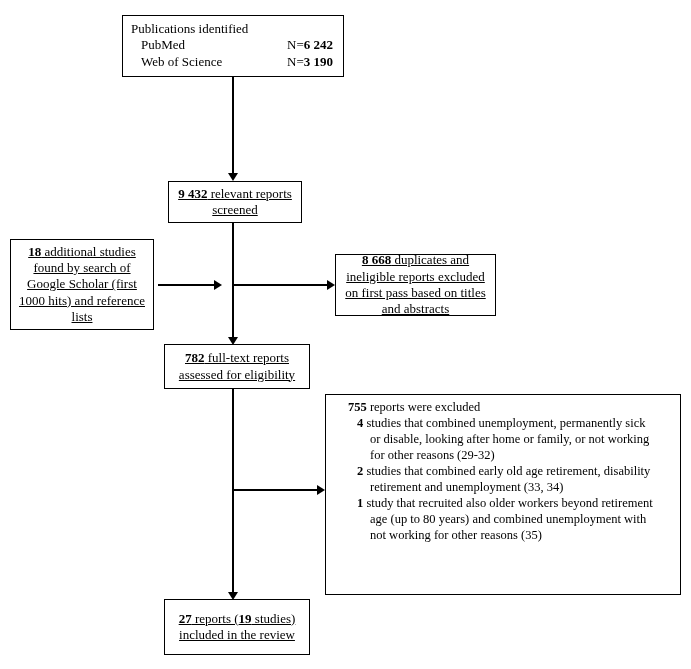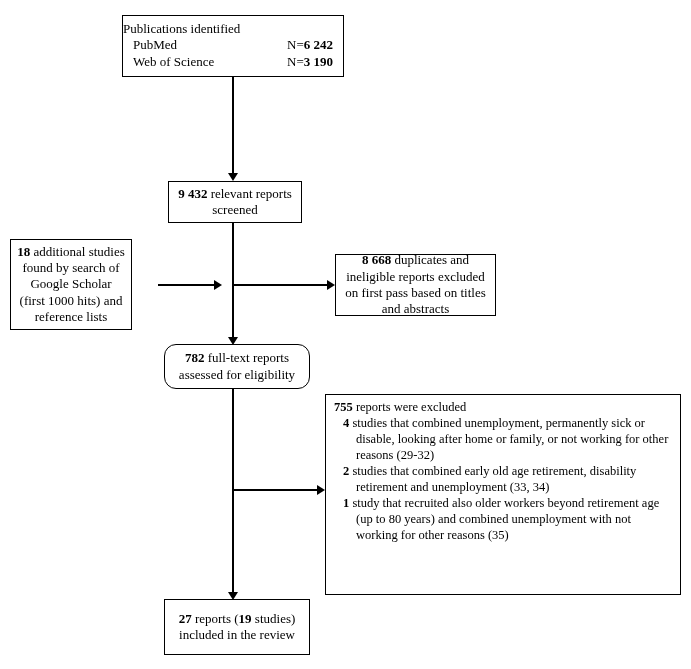--- a/index.html
+++ b/index.html
@@ -19,24 +19,25 @@
     font-size: 13px;
     line-height: 1.26;
     box-sizing: border-box;
   }
   .txt-center {
     display: flex;
     align-items: center;
     justify-content: center;
     text-align: center;
     padding: 3px 6px;
+    text-decoration: underline;
   }
   .b { font-weight: bold; }
   .id-row { display: flex; justify-content: space-between; padding-left: 10px; font-family: Liberation Serif, serif; }
-  .excl-box { padding: 4px 8px; font-size: 12.5px; line-height: 1.28; }
+  .excl-box { padding: 4px 22px; font-size: 12.5px; line-height: 1.28; }
   .excl-item { padding-left: 22px; text-indent: -13px; }
   .excl-sub { padding-left: 9px; }
   .vline { position: absolute; width: 1.5px; background: #000000; }
   .hline { position: absolute; height: 1.5px; background: #000000; }
   .ah-down {
     position: absolute; width: 0; height: 0;
     border-left: 5px solid transparent;
     border-right: 5px solid transparent;
     border-top: 8px solid #000000;
   }
@@ -45,21 +46,21 @@
     border-top: 5px solid transparent;
     border-bottom: 5px solid transparent;
     border-left: 8px solid #000000;
   }
 </style>
 </head>
 <body>
 
 <div class="canvas">
 
-  <div class="box" style="left:122px; top:15px; width:222px; height:62px; padding:5px 10px 5px 0;">
+  <div class="box" style="left:122px; top:15px; width:222px; height:62px; padding:5px 10px 5px 8px;">
     <div>Publications identified</div>
     <div class="id-row">
       <span>PubMed</span>
       <span><span>N=</span><span class="b">6 242</span></span>
     </div>
     <div class="id-row">
       <span>Web of Science</span>
       <span><span>N=</span><span class="b">3 190</span></span>
     </div>
   </div>
@@ -67,35 +68,35 @@
   <div class="vline" style="left:232px; top:77px; height:97px;"></div>
   <div class="ah-down" style="left:228px; top:173px;"></div>
 
   <div class="box txt-center" style="left:168px; top:181px; width:134px; height:42px;">
     <div><span class="b">9 432</span><span> relevant reports screened</span></div>
   </div>
 
   <div class="vline" style="left:232px; top:223px; height:115px;"></div>
   <div class="ah-down" style="left:228px; top:337px;"></div>
 
-  <div class="box txt-center" style="left:10px; top:239px; width:122px; height:91px;">
+  <div class="box txt-center" style="left:10px; top:239px; width:144px; height:91px;">
     <div><span class="b">18</span><span> additional studies found by search of Google Scholar (first 1000 hits) and reference lists</span></div>
   </div>
 
   <div class="hline" style="left:158px; top:284px; width:56px;"></div>
   <div class="ah-right" style="left:214px; top:280px;"></div>
 
   <div class="hline" style="left:233px; top:284px; width:94px;"></div>
   <div class="ah-right" style="left:327px; top:280px;"></div>
 
   <div class="box txt-center" style="left:335px; top:254px; width:161px; height:62px;">
     <div><span class="b">8 668</span><span> duplicates and ineligible reports excluded on first pass based on titles and abstracts</span></div>
   </div>
 
-  <div class="box txt-center" style="left:164px; top:344px; width:146px; height:45px;border-radius:12px;">
+  <div class="box txt-center" style="left:164px; top:344px; width:146px; height:45px;">
     <div><span class="b">782</span><span> full-text reports assessed for eligibility</span></div>
   </div>
 
   <div class="vline" style="left:232px; top:389px; height:204px;"></div>
   <div class="ah-down" style="left:228px; top:592px;"></div>
 
   <div class="hline" style="left:233px; top:489px; width:84px;"></div>
   <div class="ah-right" style="left:317px; top:485px;"></div>
 
   <div class="box excl-box" style="left:325px; top:394px; width:356px; height:201px;">

